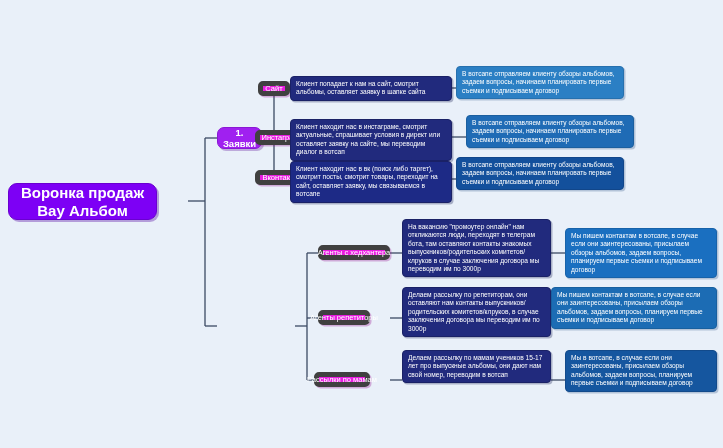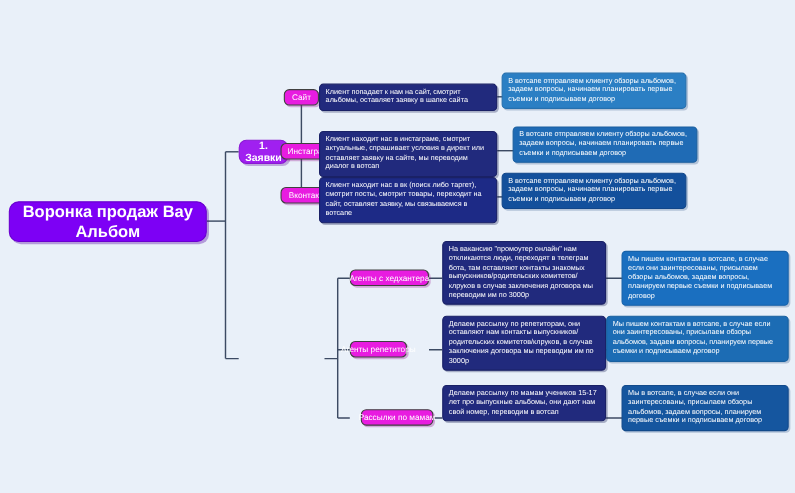--- a/index.html
+++ b/index.html
@@ -43,21 +43,21 @@
     display:flex;align-items:center;justify-content:center;
     box-shadow:2px 2px 0 rgba(90,10,150,.30);
     padding:3px 6px;
   }
 
   
   .lvl2{
     background:#e81ce0;
     color:#ffffff;
     border-radius:5px;
-    border:1px solid #404040;
+    border:5px solid #404040;
     font-size:7.5px;
     line-height:9px;
     text-align:center;
     display:flex;align-items:center;justify-content:center;
     box-shadow:1.5px 1.5px 0 rgba(150,10,140,.30);
     padding:2px 5px;
     white-space:nowrap;
   }
 
   
@@ -129,21 +129,21 @@
       <path d="M390,253 H402"></path>
       <path d="M390,318 H402"></path>
       <path d="M390,380 H402"></path>
 
       <path d="M551,253 H566"></path>
       <path d="M551,318 H566"></path>
       <path d="M551,380 H566"></path>
     </g>
   </svg>
 
-  <div class="node root" style="left:8px;top:183px;width:180px;height:37px;">
+  <div class="node root" style="left:8px;top:183px;width:149px;height:37px;">
     <span>Воронка продаж Вау Альбом</span>
   </div>
 
   <div class="node lvl1" style="left:217px;top:127px;width:45px;height:22px;">
     <span>1. Заявки</span>
   </div>
 
   <div class="node lvl2" style="left:258px;top:81px;width:32px;height:15px;">
     <span>Сайт</span>
   </div>
@@ -174,21 +174,21 @@
     <span>В вотсапе отправляем клиенту обзоры альбомов, задаем вопросы, начинаем планировать первые съемки и подписываем договор</span>
   </div>
 
 
   <div class="node lvl2" style="left:318px;top:245px;width:72px;height:15px;">
     <span>Агенты с хедхантера</span>
   </div>
   <div class="node lvl2" style="left:318px;top:310px;width:52px;height:15px;">
     <span>Агенты репетиторы</span>
   </div>
-  <div class="node lvl2" style="left:328px;top:372px;width:66px;height:15px;">
+  <div class="node lvl2" style="left:314px;top:372px;width:56px;height:15px;">
     <span>Рассылки по мамам</span>
   </div>
 
   <div class="node lvl3" style="left:402px;top:219px;width:149px;">
     <span>На вакансию "промоутер онлайн" нам откликаются люди, переходят в телеграм бота, там оставляют контакты знакомых выпускников/родительских комитетов/клруков в случае заключения договора мы переводим им по 3000р</span>
   </div>
   <div class="node lvl3" style="left:402px;top:287px;width:149px;">
     <span>Делаем рассылку по репетиторам, они оставляют нам контакты выпускников/родительских комитетов/клруков, в случае заключения договора мы переводим им по 3000р</span>
   </div>
   <div class="node lvl3" style="left:402px;top:350px;width:149px;">

